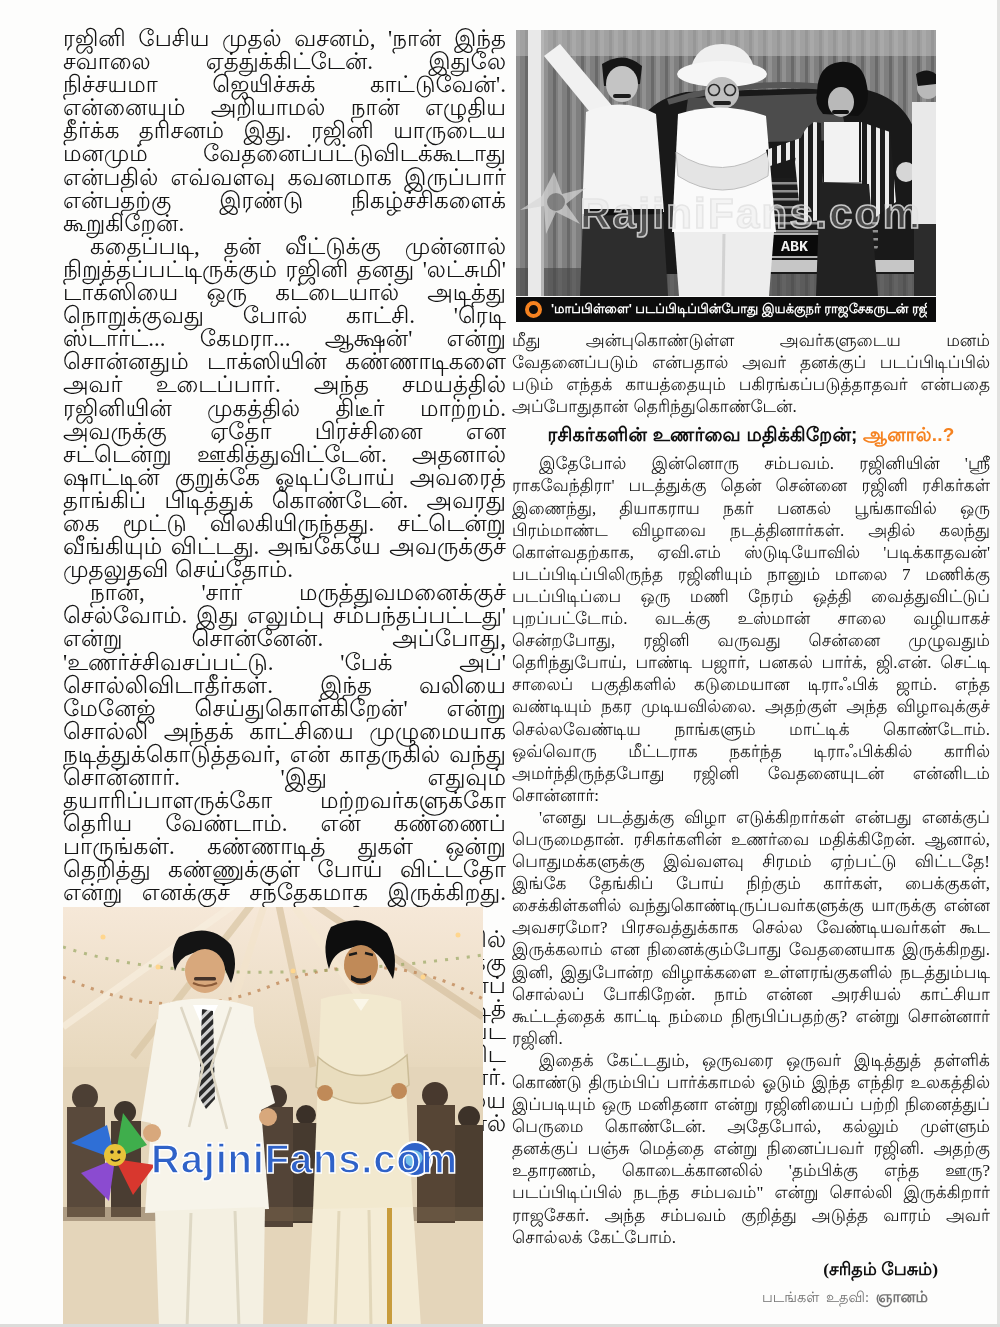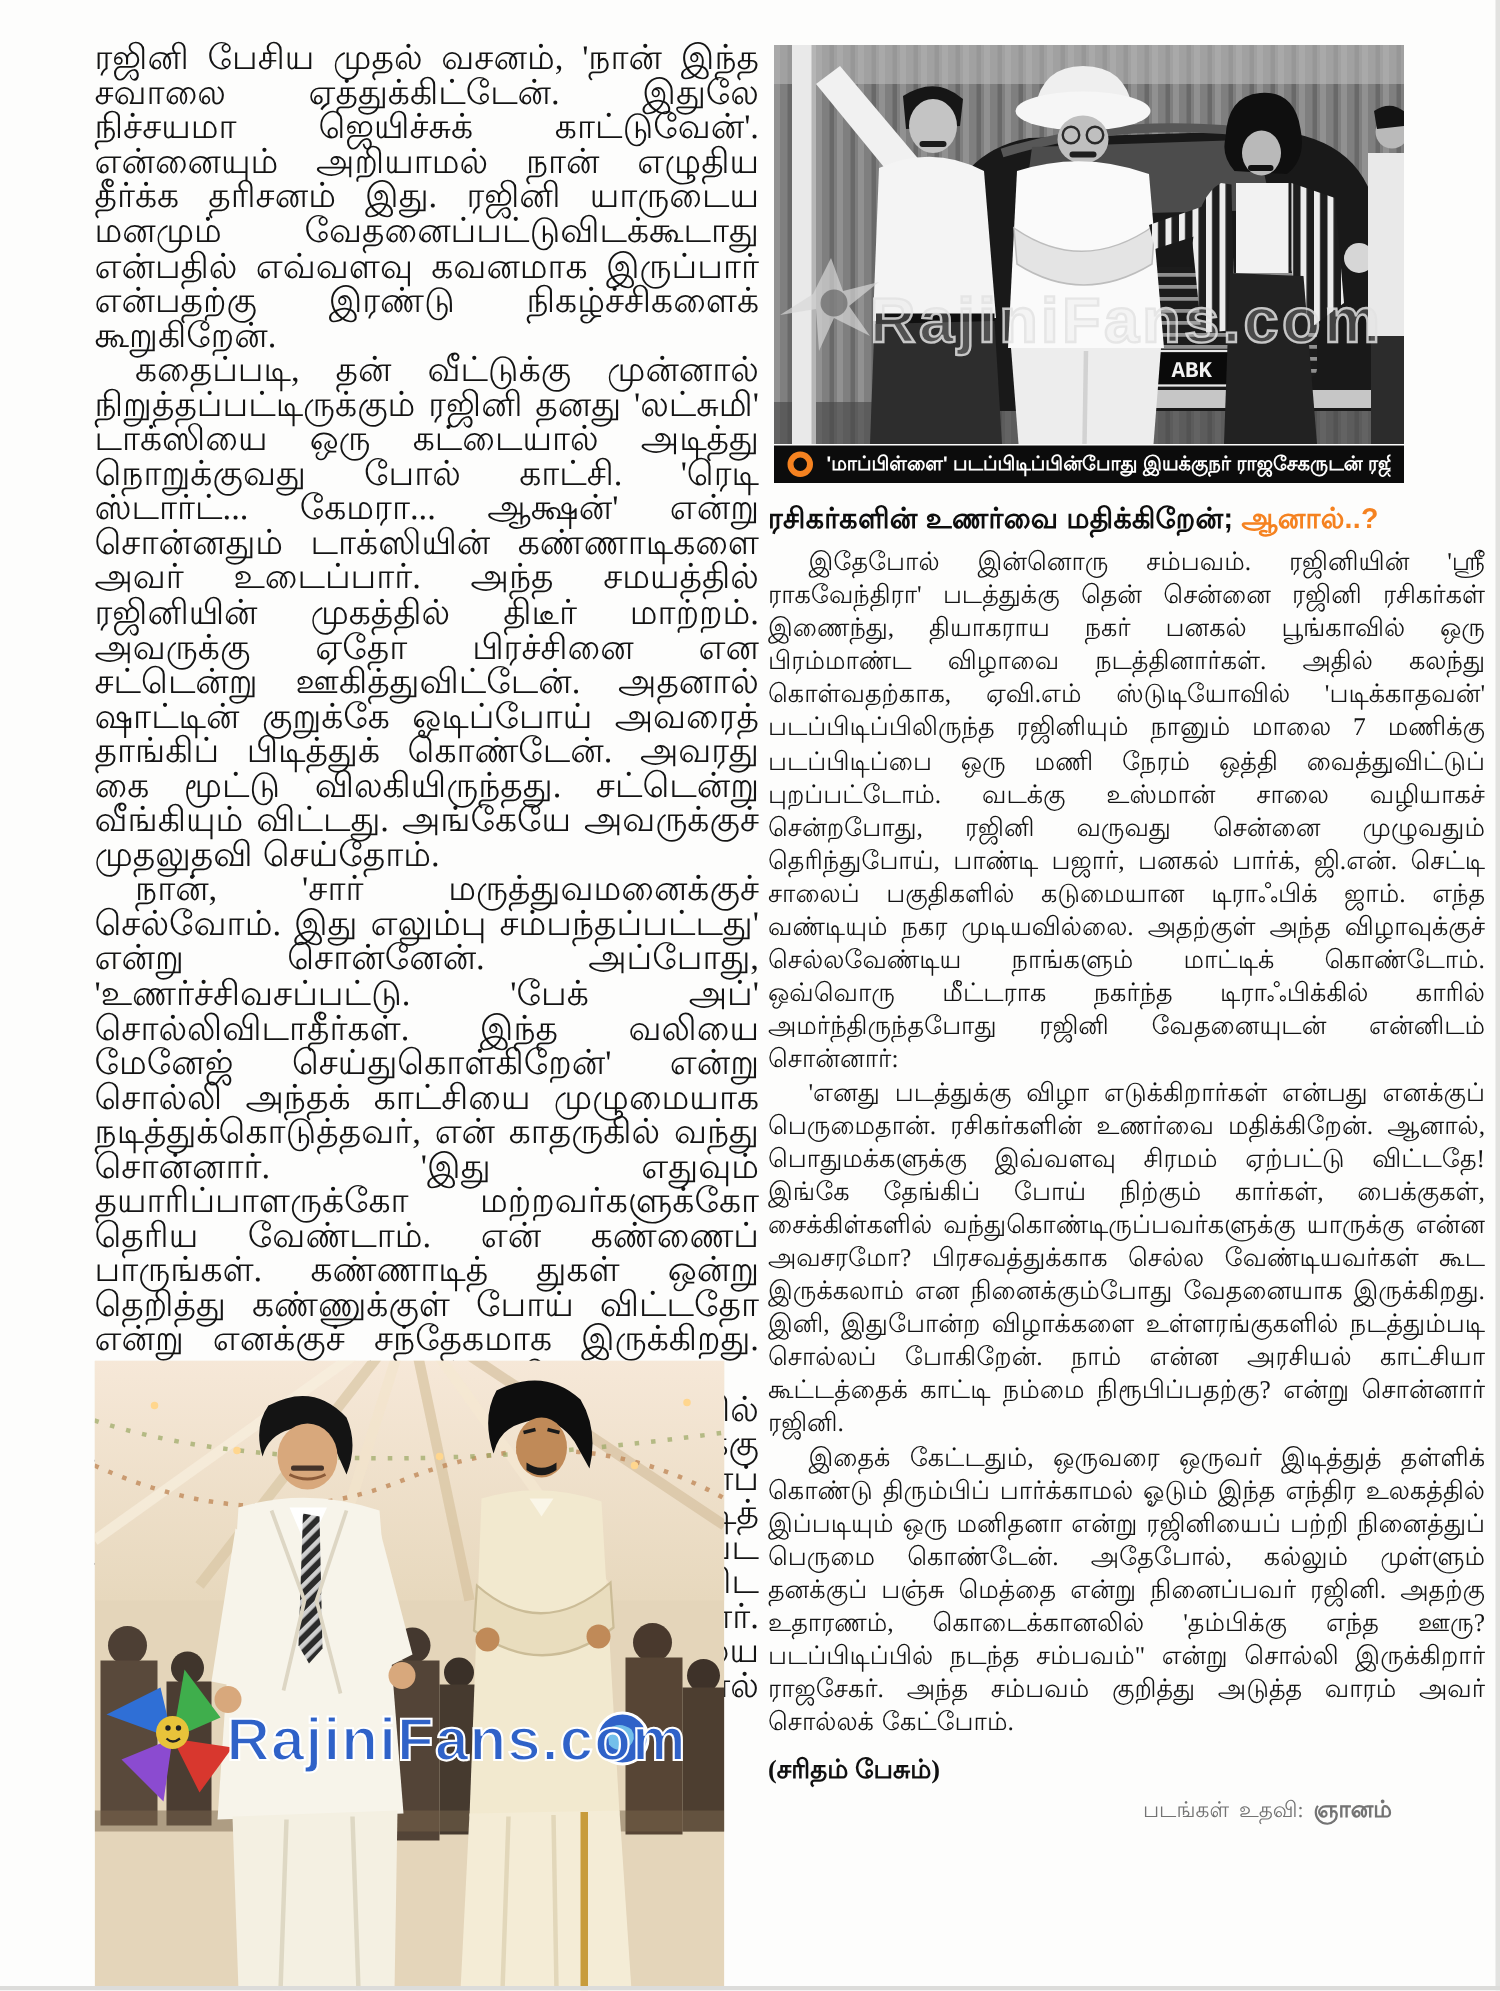--- a/index.html
+++ b/index.html
@@ -15,42 +15,42 @@
 
   .para{
     margin:0;text-align:justify;font-size:23px;line-height:23.1px;
     text-indent:27px;word-spacing:1px;color:#141414;
   }
   .noindent{text-indent:0;}
   .col-right .para{font-size:17px;line-height:22.1px;}
 
   .heading{
     font-family:"Liberation Sans",sans-serif;font-size:19px;font-weight:bold;
-    margin:6px 0 5px 0;color:#0e0e0e;letter-spacing:0.2px;
+    margin:6px 0 5px 0;color:#0e0e0e;letter-spacing:0.2px;text-align:center;
   }
   .heading .orange{color:#f58220;}
 
   .photo-top{position:absolute;left:516px;top:30px;width:420px;}
   .photo-top svg{display:block;}
   .caption-bar{
     background:#0c0c0c;color:#ffffff;font-family:"Liberation Sans",sans-serif;
     font-size:13px;font-weight:bold;display:flex;align-items:center;gap:9px;
     padding:4px 9px;margin-top:1px;
   }
   .caption-bullet{
     flex:0 0 auto;width:9px;height:9px;border:4px solid #f58220;border-radius:50%;
     background:#0c0c0c;display:inline-block;
   }
   .caption-text{white-space:nowrap;overflow:hidden;}
 
   .photo-bottom{position:absolute;left:63px;top:907px;width:420px;height:420px;overflow:hidden;}
   .photo-bottom svg{display:block;}
 
   .signoff{
-    margin:10px 52px 0 0;text-align:left;font-weight:bold;font-size:17.5px;color:#101010;
+    margin:10px 52px 0 0;text-align:right;font-weight:bold;font-size:17.5px;color:#101010;
   }
   .credit{
     margin:7px 62px 0 0;text-align:right;font-size:14.5px;color:#737373;word-spacing:3px;
   }
   .credit b{font-size:15.5px;}
 </style>
 </head>
 <body>
 
 <div>
@@ -148,20 +148,21 @@
       </g>
     </svg>
 
     <div class="caption-bar">
       <span class="caption-bullet"></span>
       <span class="caption-text">'மாப்பிள்ளை' படப்பிடிப்பின்போது இயக்குநர் ராஜசேகருடன் ரஜினி</span>
     </div>
   </div>
 
   <div class="col-right">
+    <p class="para noindent">மீது அன்புகொண்டுள்ள அவர்களுடைய மனம் வேதனைப்படும் என்பதால் அவர் தனக்குப் படப்பிடிப்பில் படும் எந்தக் காயத்தையும் பகிரங்கப்படுத்தாதவர் என்பதை அப்போதுதான் தெரிந்துகொண்டேன்.</p>
     <h3 class="heading">
       <span>ரசிகர்களின் உணர்வை மதிக்கிறேன்;</span>
       <span class="orange">ஆனால்..?</span>
     </h3>
     <p class="para">இதேபோல் இன்னொரு சம்பவம். ரஜினியின் 'ஸ்ரீ ராகவேந்திரா' படத்துக்கு தென் சென்னை ரஜினி ரசிகர்கள் இணைந்து, தியாகராய நகர் பனகல் பூங்காவில் ஒரு பிரம்மாண்ட விழாவை நடத்தினார்கள். அதில் கலந்து கொள்வதற்காக, ஏவி.எம் ஸ்டுடியோவில் 'படிக்காதவன்' படப்பிடிப்பிலிருந்த ரஜினியும் நானும் மாலை 7 மணிக்கு படப்பிடிப்பை ஒரு மணி நேரம் ஒத்தி வைத்துவிட்டுப் புறப்பட்டோம். வடக்கு உஸ்மான் சாலை வழியாகச் சென்றபோது, ரஜினி வருவது சென்னை முழுவதும் தெரிந்துபோய், பாண்டி பஜார், பனகல் பார்க், ஜி.என். செட்டி சாலைப் பகுதிகளில் கடுமையான டிராஃபிக் ஜாம். எந்த வண்டியும் நகர முடியவில்லை. அதற்குள் அந்த விழாவுக்குச் செல்லவேண்டிய நாங்களும் மாட்டிக் கொண்டோம். ஒவ்வொரு மீட்டராக நகர்ந்த டிராஃபிக்கில் காரில் அமர்ந்திருந்தபோது ரஜினி வேதனையுடன் என்னிடம் சொன்னார்:</p>
     <p class="para">'எனது படத்துக்கு விழா எடுக்கிறார்கள் என்பது எனக்குப் பெருமைதான். ரசிகர்களின் உணர்வை மதிக்கிறேன். ஆனால், பொதுமக்களுக்கு இவ்வளவு சிரமம் ஏற்பட்டு விட்டதே! இங்கே தேங்கிப் போய் நிற்கும் கார்கள், பைக்குகள், சைக்கிள்களில் வந்துகொண்டிருப்பவர்களுக்கு யாருக்கு என்ன அவசரமோ? பிரசவத்துக்காக செல்ல வேண்டியவர்கள் கூட இருக்கலாம் என நினைக்கும்போது வேதனையாக இருக்கிறது. இனி, இதுபோன்ற விழாக்களை உள்ளரங்குகளில் நடத்தும்படி சொல்லப் போகிறேன். நாம் என்ன அரசியல் காட்சியா கூட்டத்தைக் காட்டி நம்மை நிரூபிப்பதற்கு? என்று சொன்னார் ரஜினி.</p>
     <p class="para">இதைக் கேட்டதும், ஒருவரை ஒருவர் இடித்துத் தள்ளிக் கொண்டு திரும்பிப் பார்க்காமல் ஓடும் இந்த எந்திர உலகத்தில் இப்படியும் ஒரு மனிதனா என்று ரஜினியைப் பற்றி நினைத்துப் பெருமை கொண்டேன். அதேபோல், கல்லும் முள்ளும் தனக்குப் பஞ்சு மெத்தை என்று நினைப்பவர் ரஜினி. அதற்கு உதாரணம், கொடைக்கானலில் 'தம்பிக்கு எந்த ஊரு? படப்பிடிப்பில் நடந்த சம்பவம்" என்று சொல்லி இருக்கிறார் ராஜசேகர். அந்த சம்பவம் குறித்து அடுத்த வாரம் அவர் சொல்லக் கேட்போம்.</p>
     <p class="signoff">(சரிதம் பேசும்)</p>
     <p class="credit">
       <span>படங்கள் உதவி:</span>

